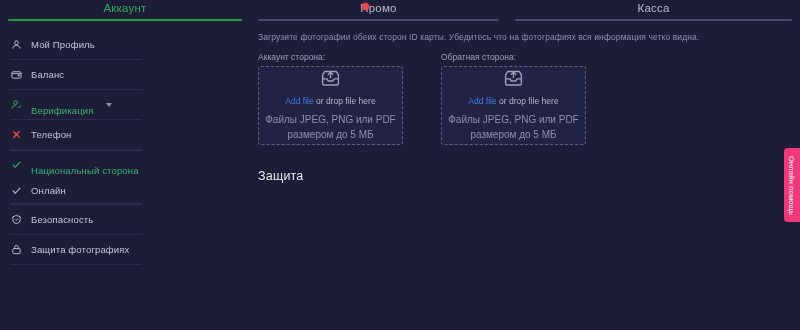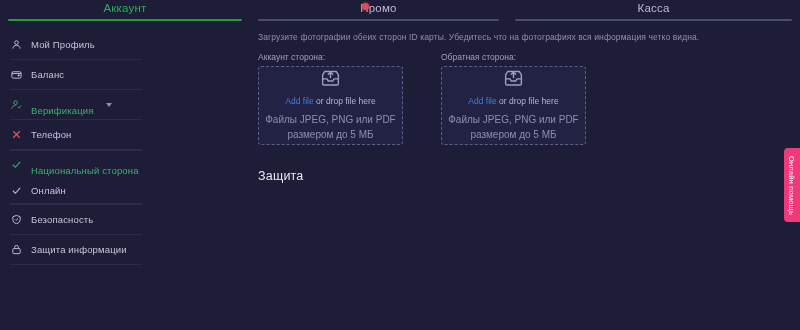--- a/index.html
+++ b/index.html
@@ -299,21 +299,21 @@
     </div>
     <div class="divider"></div>
 
     <div class="side-item">
       <span class="side-icon">
         <svg viewBox="0 0 24 24" fill="none" stroke="currentColor" stroke-width="2">
             <rect x="4" y="10" width="16" height="11" rx="2"></rect>
             <path d="M8 10V7a4 4 0 018 0v3"></path>
           </svg>
       </span>
-      <span class="side-label">Защита информации</span>
+      <span class="side-label">Защита фотографиях</span>
     </div>
     <div class="divider"></div>
 
     <div class="side-item">
       
       
       
     </div>
 
   </div>

